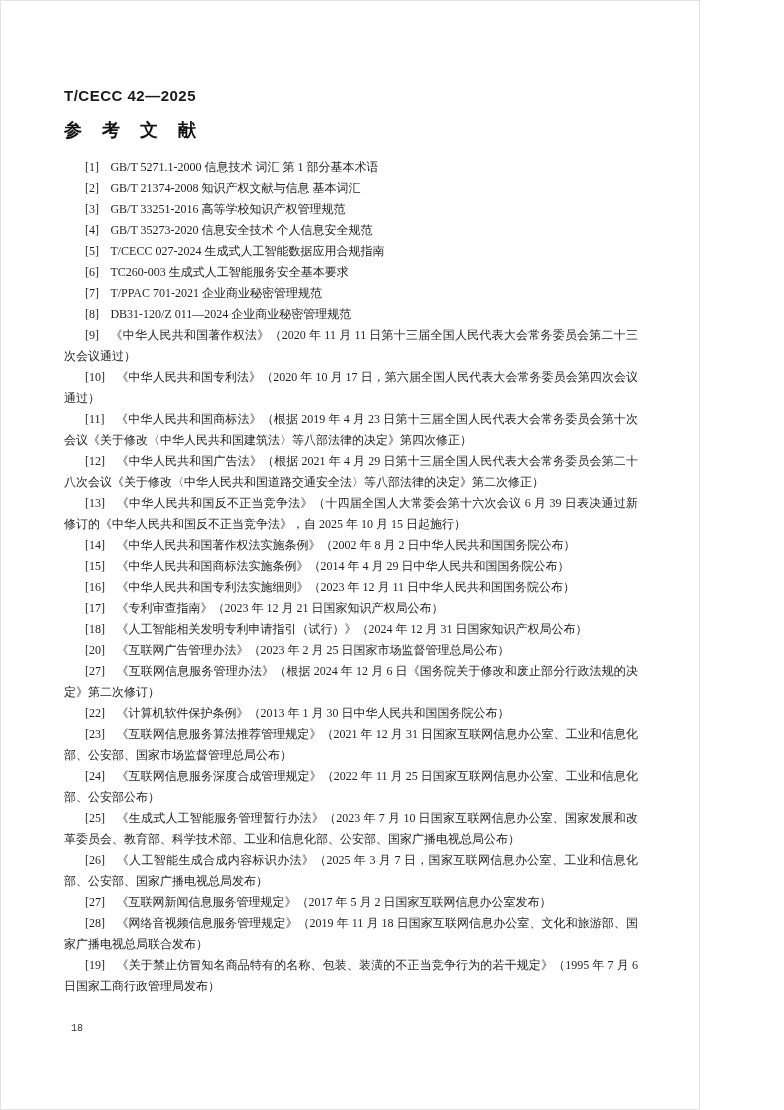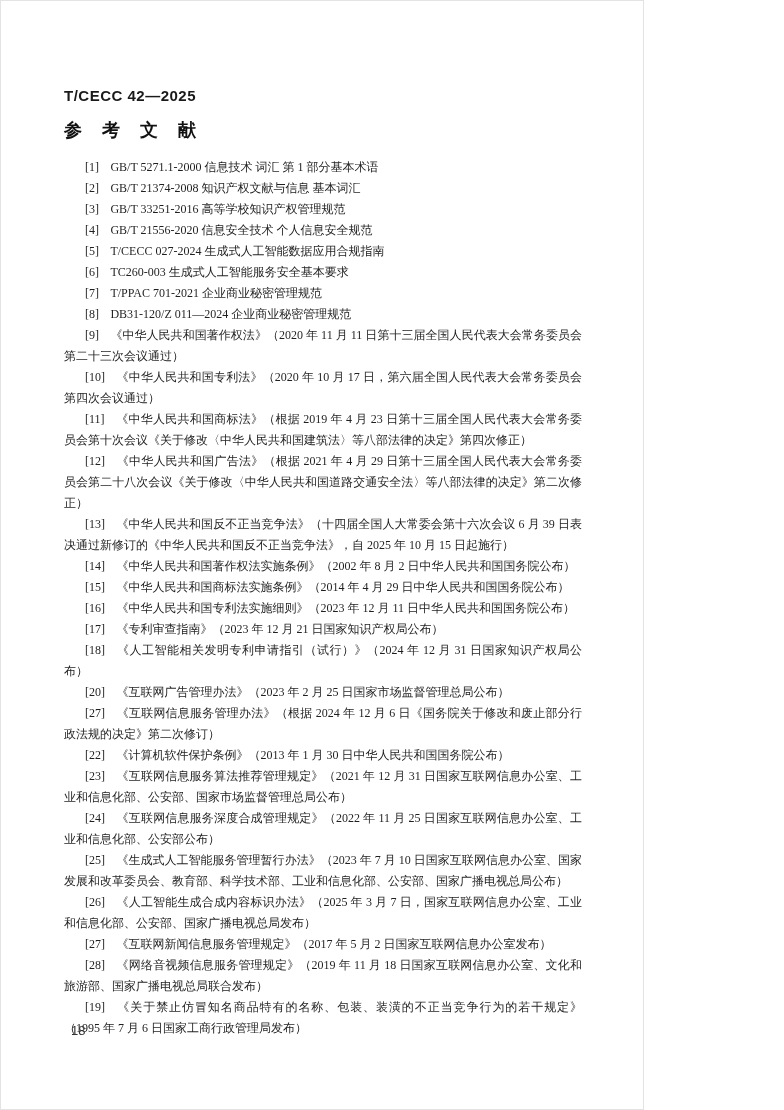--- a/index.html
+++ b/index.html
@@ -2,21 +2,21 @@
 <html><head>
 <meta charset="utf-8">
 <style>
   html, body {
     margin: 0;
     padding: 0;
     background: #ffffff;
   }
   .page {
     position: relative;
-    width: 644px;
+    width: 700px;
     height: 1110px;
     background: #ffffff;
     box-sizing: border-box;
     border: 1px solid #e3e3e3;
     font-family: "Liberation Serif", "DejaVu Serif", serif;
     color: #1f1f1f;
     overflow: hidden;
   }
   .content {
     position: absolute;
@@ -53,23 +53,23 @@
     color: #1f1f1f;
   }
   .ref-label {
     margin-right: 0.95em;
     white-space: nowrap;
   }
   .page-number {
     position: absolute;
     left: 70px;
     top: 1022px;
-    font-size: 13px;
+    font-size: 10px;
     color: #333;
-    font-family: Liberation Sans, sans-serif;
+    font-family: Liberation Mono, monospace;
   }
 </style>
 </head>
 <body>
 
 <div class="page">
   <div class="content">
     <p class="doc-header">T/CECC 42—2025</p>
     <h1 class="doc-title">参    考    文    献</h1>
     <div class="reference-list">
@@ -80,21 +80,21 @@
 
         <p class="ref">
           <span class="ref-label">[2]</span><span class="ref-text">GB/T 21374-2008 知识产权文献与信息 基本词汇</span>
         </p>
 
         <p class="ref">
           <span class="ref-label">[3]</span><span class="ref-text">GB/T 33251-2016 高等学校知识产权管理规范</span>
         </p>
 
         <p class="ref">
-          <span class="ref-label">[4]</span><span class="ref-text">GB/T 21556-2020 信息安全技术 个人信息安全规范</span>
+          <span class="ref-label">[4]</span><span class="ref-text">GB/T 35273-2020 信息安全技术 个人信息安全规范</span>
         </p>
 
         <p class="ref">
           <span class="ref-label">[5]</span><span class="ref-text">T/CECC 027-2024 生成式人工智能数据应用合规指南</span>
         </p>
 
         <p class="ref">
           <span class="ref-label">[6]</span><span class="ref-text">TC260-003 生成式人工智能服务安全基本要求</span>
         </p>
 

